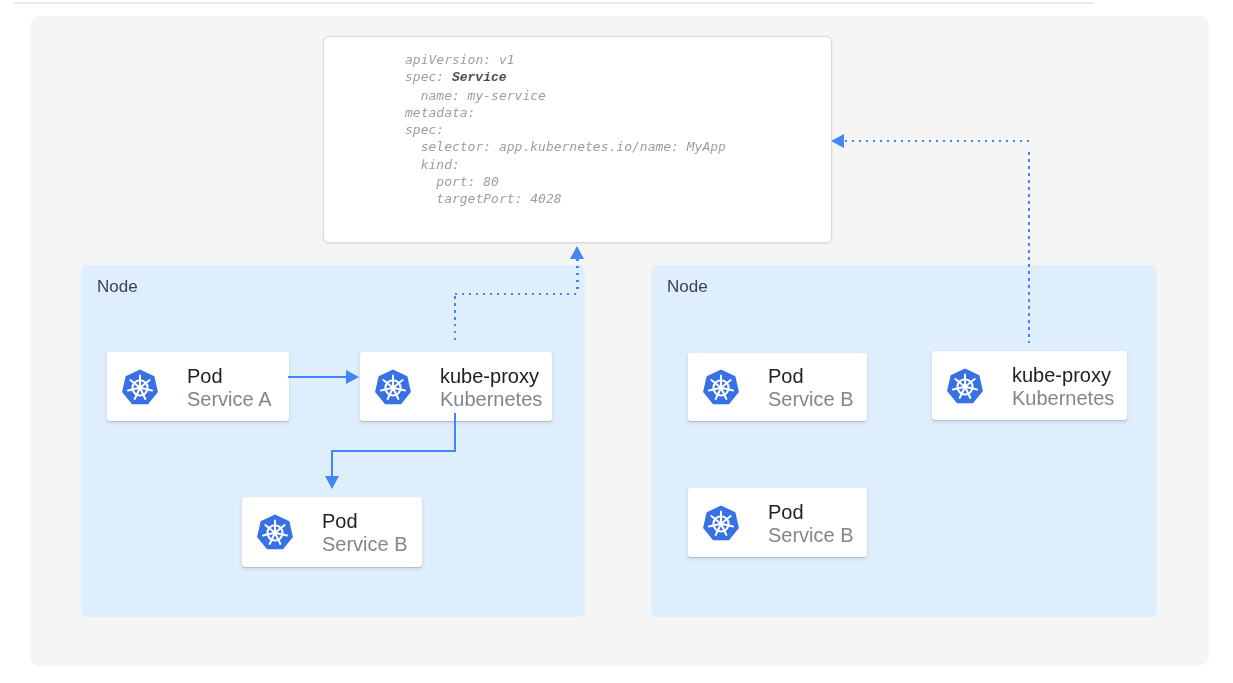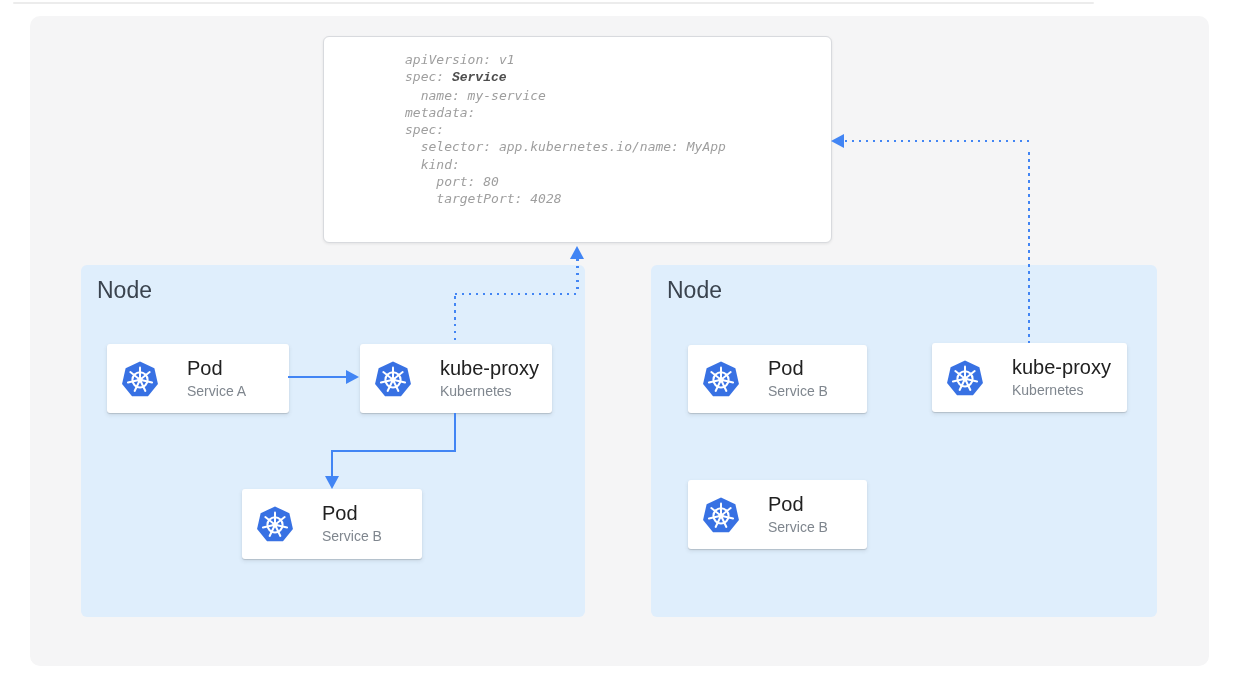--- a/index.html
+++ b/index.html
@@ -28,29 +28,29 @@
     border:1px solid var(--card-border);border-radius:6px;box-shadow:0 1px 3px rgba(0,0,0,0.08);
     padding:14px 0 0 81px;}
   .yline{font-family:"DejaVu Sans Mono", monospace;font-style:italic;font-size:13px;line-height:17.3px;
     color:var(--yaml-regular);white-space:pre;}
   .yline .b{font-weight:bold;color:var(--yaml-bold);font-family:Liberation Mono, monospace;}
 
   
   .node{position:absolute;background:var(--node-bg);border-radius:6px;width:504px;height:352px;top:265px;}
   .node-left{left:81px;}
   .node-right{left:651px;width:506px;}
-  .node-label{position:absolute;left:16px;top:12px;font-size:23px;color:var(--node-label-color);}
+  .node-label{position:absolute;left:16px;top:12px;font-size:17px;color:var(--node-label-color);}
 
   
   .card{position:absolute;background:#ffffff;border-radius:3px;box-shadow:0 1px 1px rgba(0,0,0,0.14),0 2px 4px rgba(60,64,67,0.12);
-    display:flex;align-items:center;padding-left:13px;}
+    display:flex;align-items:center;padding-left:13px;margin-top:8px;}
   .card .icon{width:40px;height:40px;flex:0 0 40px;}
   .card .txt{margin-left:27px;}
   .card .title{font-size:20px;color:var(--title-color);line-height:24px;}
-  .card .subtitle{font-size:14px;color:var(--subtitle-color);line-height:22px;}
+  .card .subtitle{font-size:20px;color:var(--subtitle-color);line-height:22px;}
 
   .card-a{left:107px;top:344px;width:182px;height:69px;}
   .card-b{left:360px;top:344px;width:192px;height:69px;}
   .card-c{left:242px;top:489px;width:180px;height:70px;}
   .card-d{left:688px;top:345px;width:179px;height:68px;}
   .card-e{left:932px;top:343px;width:195px;height:69px;}
   .card-f{left:688px;top:480px;width:179px;height:69px;}
 
   
   .sline{position:absolute;background:var(--arrow-blue);}

